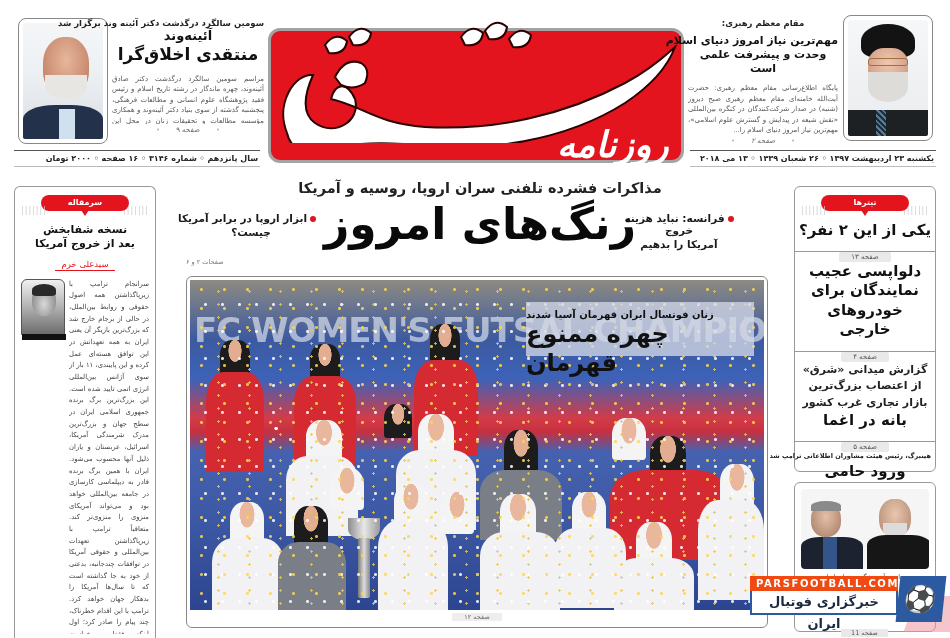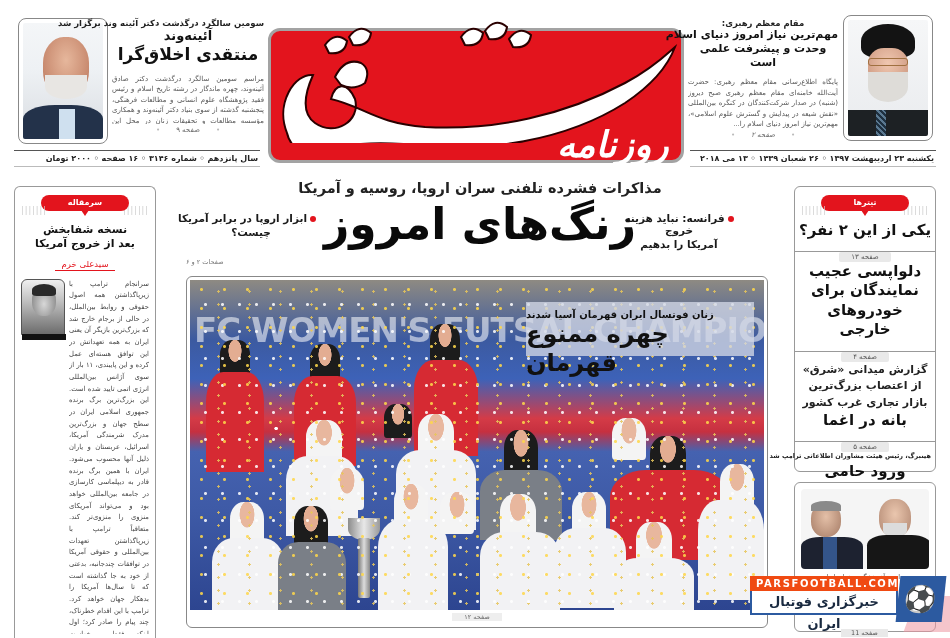--- a/index.html
+++ b/index.html
@@ -125,21 +125,21 @@
     </g>
 
     <path d="M22 130 C 10 100, 30 70, 48 72 C 40 90, 36 110, 50 120 C 70 134, 96 118, 90 96 C 82 78, 70 80, 66 96 C 100 104, 110 120, 160 124 C 230 128, 300 112, 360 80 C 390 64, 405 48, 410 44 C 404 60, 390 80, 360 100 C 300 138, 220 150, 150 142 C 110 138, 80 140, 60 150 L 40 150 C 30 146, 24 140, 22 130 Z" fill="#fff" stroke="#2a0000" stroke-width="2"></path>
     <path d="M70 74 q 10 -20 26 -14 q 10 6 4 20 q -12 8 -24 2 z" fill="#fff" stroke="#2a0000" stroke-width="2"></path>
   </svg>
   <div class="logo-sub">روزنامه</div>
 </div>
 
 <div class="abs" style="left:688px; top:18px; width:150px; height:124px;">
   <div class="kicker" style="font-size:8.5px;">مقام معظم رهبری:</div>
-  <div class="head-title" style="font-size:11px; margin-top:0; white-space:nowrap;">مهم‌ترین نیاز امروز دنیای اسلام</div>
+  <div class="head-title" style="font-size:11px; margin-top:6px; white-space:nowrap;">مهم‌ترین نیاز امروز دنیای اسلام</div>
   <div class="head-title" style="font-size:11px;">وحدت و پیشرفت علمی است</div>
   <div class="body-text" style="margin-top:8px; height:52px; overflow:hidden;">پایگاه اطلاع‌رسانی مقام معظم رهبری: حضرت آیت‌الله خامنه‌ای مقام معظم رهبری صبح دیروز (شنبه) در صدار شرکت‌کنندگان در کنگره بین‌المللی «نقش شیعه در پیدایش و گسترش علوم اسلامی»، مهم‌ترین نیاز امروز دنیای اسلام را...</div>
   <div class="page-ref" style="margin-top:2px;font-style:italic;">صفحه ۲</div>
 </div>
 
 <div class="abs photo-frame" style="left:843px; top:15px; width:90px; height:126px;">
   <div class="photo portrait-cleric">
     <div class="turban"></div>
       <div class="face"></div>
       <div class="glasses"></div>

